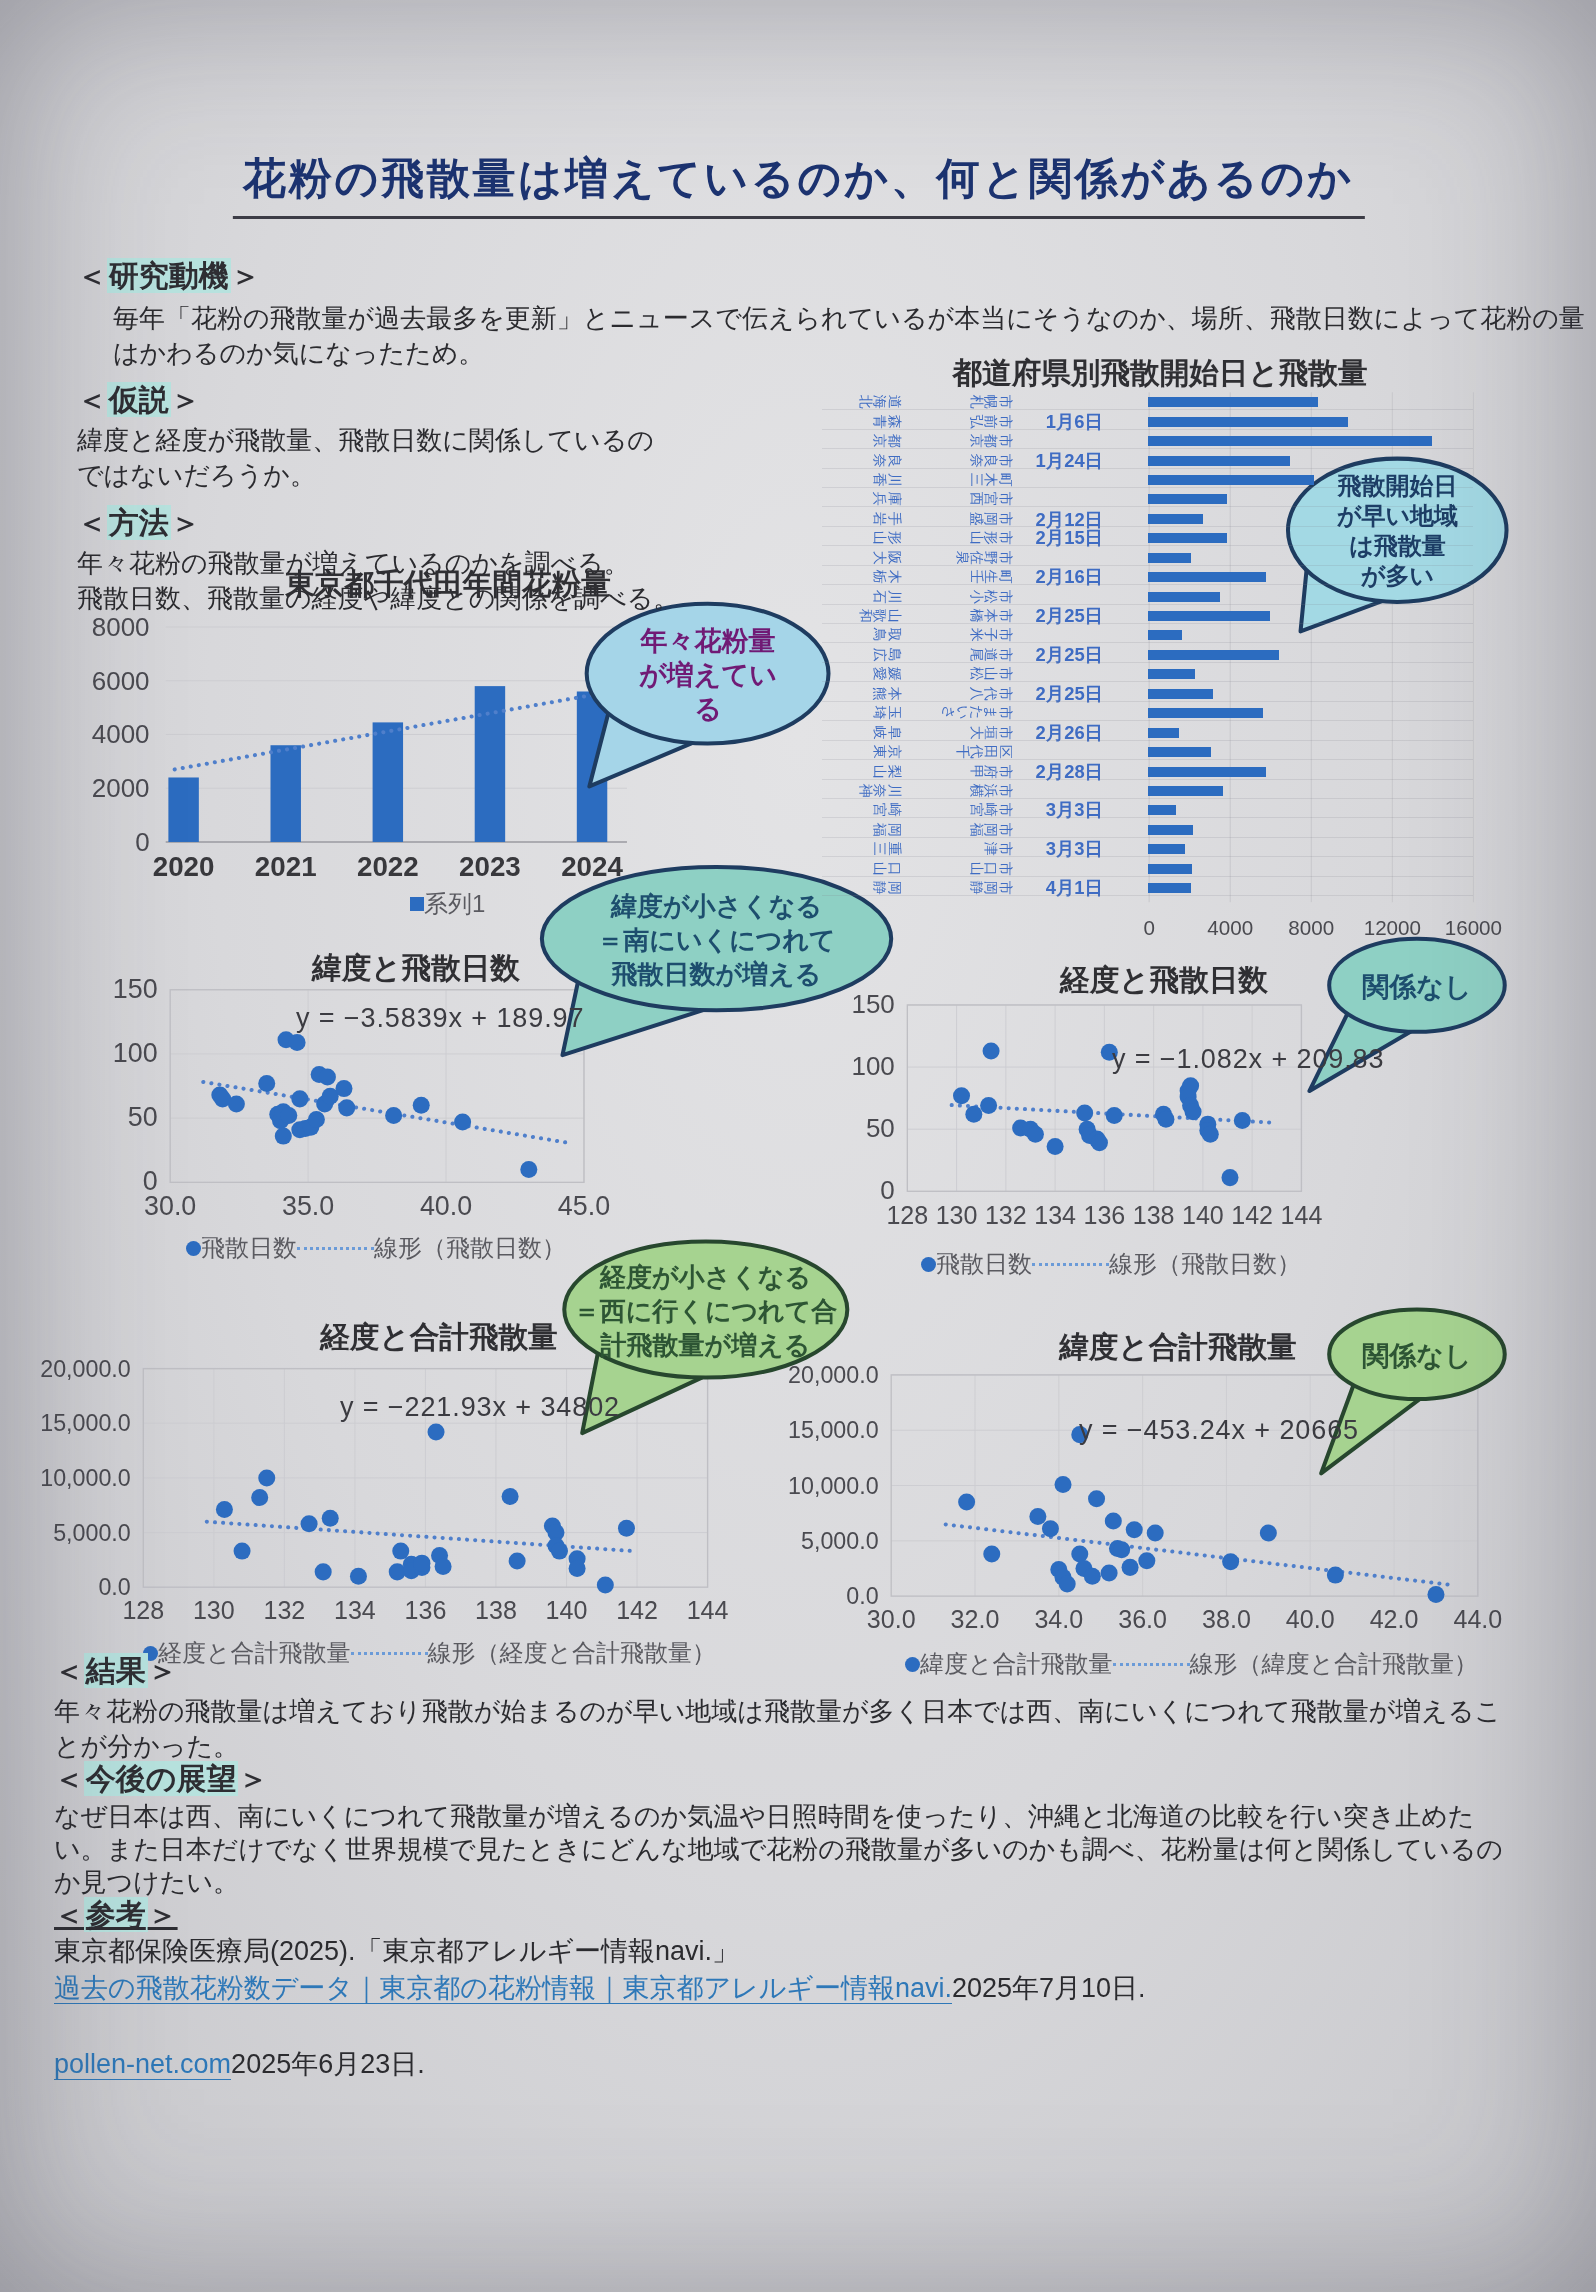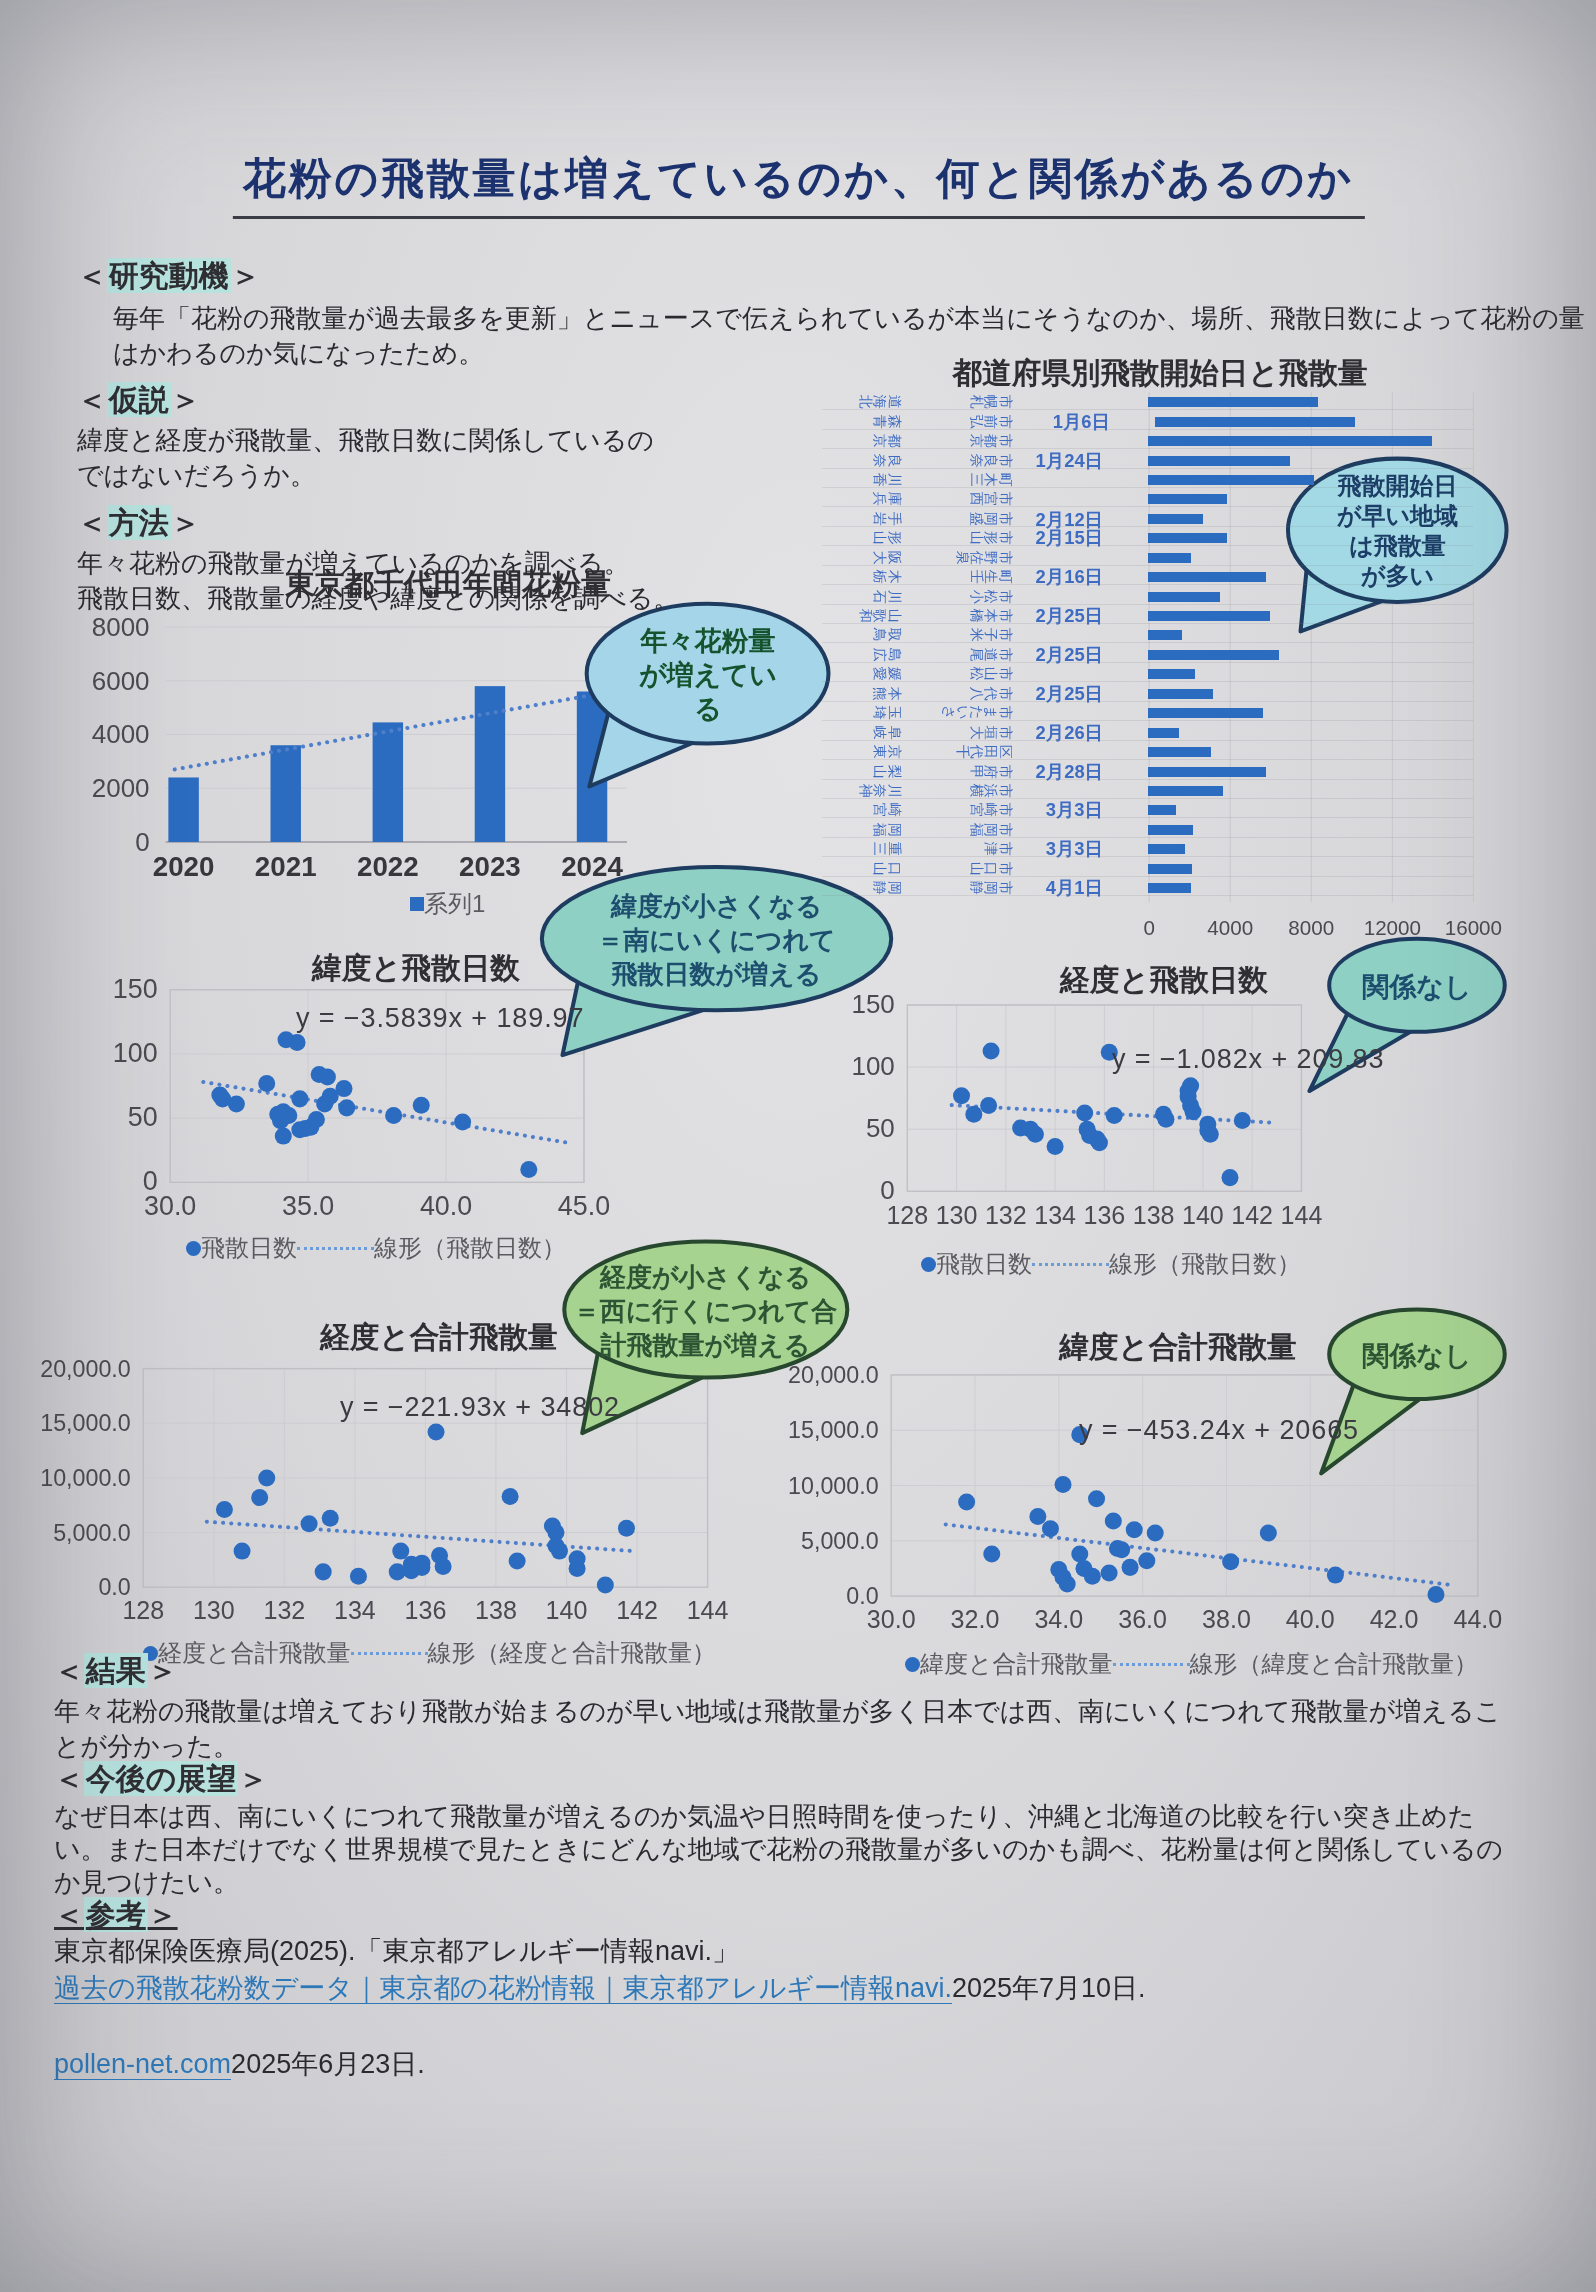--- a/index.html
+++ b/index.html
@@ -292,21 +292,21 @@
       <div class="hrow" style="left: 819px; top: 392px; width: 681px;">
         <span class="vlabel" style="width: 82px;"><span class="vch">北</span><span class="vch">海</span><span class="vch">道</span></span>
         <span class="vlabel" style="width: 111px;"><span class="vch">札</span><span class="vch">幌</span><span class="vch">市</span></span>
         <span class="hdate" style="width: 91px;"></span>
         <div class="hbar" style="margin-left: 45px; width: 170px;"></div>
       </div>
       <div class="rowline" style="left: 822px; top: 409px; width: 651px;"></div>
       <div class="hrow" style="left: 819px; top: 412px; width: 681px;">
         <span class="vlabel" style="width: 82px;"><span class="vch">青</span><span class="vch">森</span></span>
         <span class="vlabel" style="width: 111px;"><span class="vch">弘</span><span class="vch">前</span><span class="vch">市</span></span>
-        <span class="hdate" style="width: 91px; padding-left: 7px;">1月6日</span>
+        <span class="hdate" style="width: 91px;">1月6日</span>
         <div class="hbar" style="margin-left: 45px; width: 200px;"></div>
       </div>
       <div class="rowline" style="left: 822px; top: 429px; width: 651px;"></div>
       <div class="hrow" style="left: 819px; top: 431px; width: 681px;">
         <span class="vlabel" style="width: 82px;"><span class="vch">京</span><span class="vch">都</span></span>
         <span class="vlabel" style="width: 111px;"><span class="vch">京</span><span class="vch">都</span><span class="vch">市</span></span>
         <span class="hdate" style="width: 91px;"></span>
         <div class="hbar" style="margin-left: 45px; width: 284px;"></div>
       </div>
       <div class="rowline" style="left: 822px; top: 448px; width: 651px;"></div>
@@ -466,21 +466,21 @@
       <div class="rowline" style="left: 822px; top: 876px; width: 651px;"></div>
       <div class="hrow" style="left: 819px; top: 878px; width: 681px;">
         <span class="vlabel" style="width: 82px;"><span class="vch">静</span><span class="vch">岡</span></span>
         <span class="vlabel" style="width: 111px;"><span class="vch">静</span><span class="vch">岡</span><span class="vch">市</span></span>
         <span class="hdate" style="width: 91px;">4月1日</span>
         <div class="hbar" style="margin-left: 45px; width: 43px;"></div>
       </div>
       <div class="rowline" style="left: 822px; top: 895px; width: 651px;"></div>
     </div>
   <div id="bubble-layer">
-      <div class="bubble-txt" style="left: 587px; width: 242px; top: 624px; font-size: 27px; line-height: 34px; color: #14532d;">年々花粉量
+      <div class="bubble-txt" style="left: 587px; width: 242px; top: 624px; font-size: 27px; line-height: 34px; color: #701a75;">年々花粉量
 が増えてい
 る</div>
       <div class="bubble-txt" style="left: 1288px; width: 219px; top: 471px; font-size: 24px; line-height: 30px; color: rgb(29, 62, 102);">飛散開始日
 が早い地域
 は飛散量
 が多い</div>
       <div class="bubble-txt" style="left: 542px; width: 349px; top: 889px; font-size: 26px; line-height: 34px; color: rgb(29, 78, 110);">緯度が小さくなる
 ＝南にいくにつれて
 飛散日数が増える</div>
       <div class="bubble-txt" style="left: 1329px; width: 176px; top: 971px; font-size: 27px; line-height: 32px; color: rgb(29, 78, 110);">関係なし</div>

